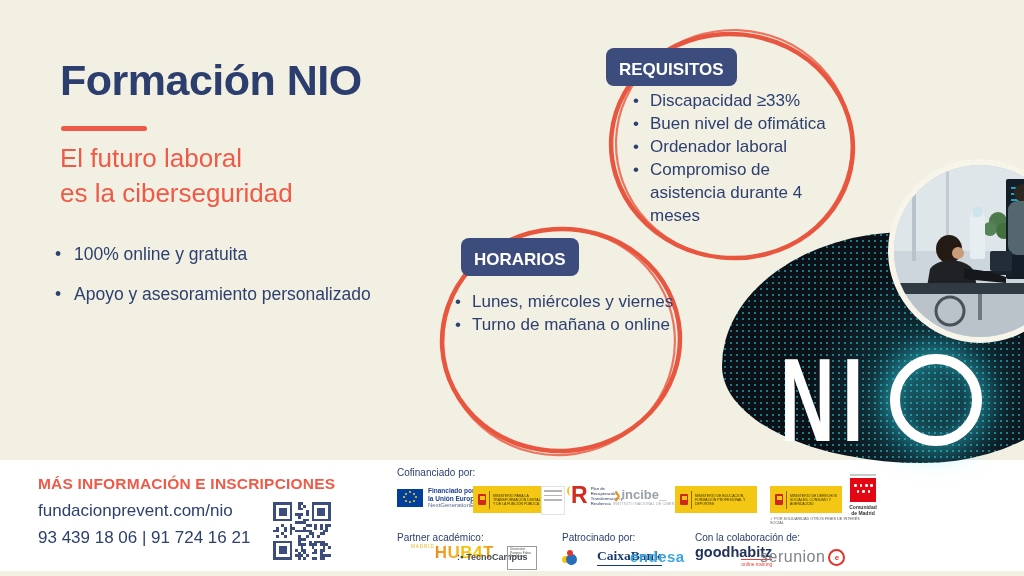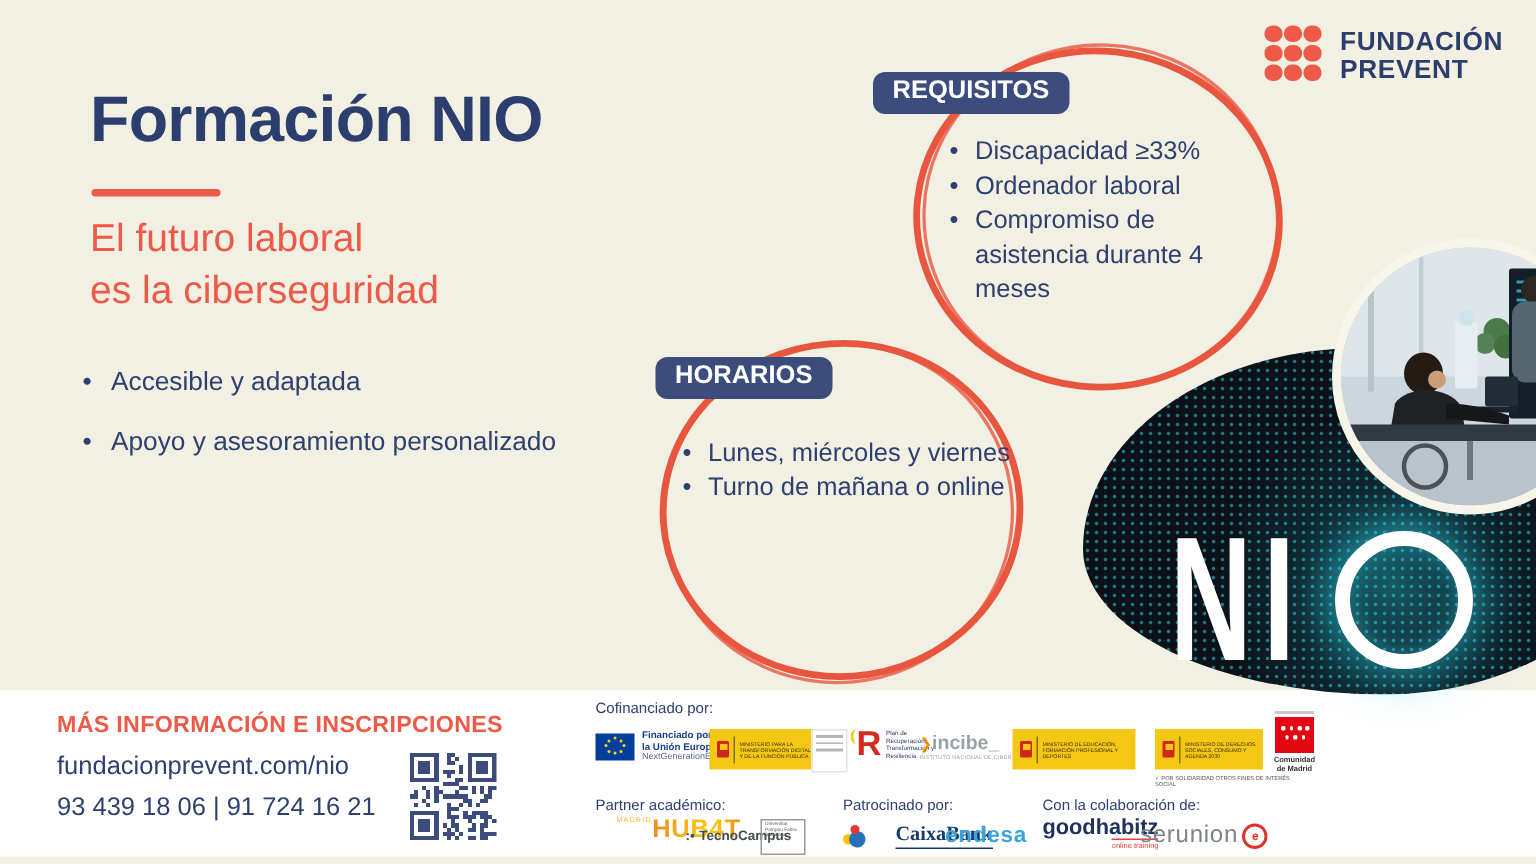--- a/index.html
+++ b/index.html
@@ -14,21 +14,21 @@
   .title{position:absolute;left:60px;top:56px;font-size:43px;font-weight:bold;color:#2c3e6e;letter-spacing:-.5px;z-index:2;}
   .title-rule{position:absolute;left:61px;top:126px;width:86px;height:4.5px;background:#ee5a47;border-radius:3px;z-index:2;}
   .subtitle{position:absolute;left:60px;top:141px;font-size:26px;line-height:35px;color:#ee5a47;z-index:2;}
   .features{position:absolute;left:55px;top:243px;margin:0;padding:0;list-style:none;z-index:2;}
   .features li{position:relative;padding-left:19px;margin-bottom:18px;font-size:17.5px;line-height:22px;color:#2e4070;}
   .features li::before{content:"•";position:absolute;left:0;top:0;color:#2e4070;}
   
   .sketch{position:absolute;left:0;top:0;z-index:1;pointer-events:none;}
   
   .badge{position:absolute;background:#3c4c7d;color:#fff;font-weight:bold;font-size:17px;
-         padding:2px 13px 6px;border-radius:8px;z-index:3;}
+         padding:12px 13px 6px;border-radius:8px;z-index:3;margin-left:24px;}
   .badge-req{left:582px;top:48px;}
   .badge-hor{left:437px;top:238px;}
   .mini-list{position:absolute;margin:0;padding:0;list-style:none;z-index:2;}
   .mini-list li{position:relative;padding-left:17px;font-size:17px;line-height:23px;color:#2e4070;}
   .mini-list li::before{content:"•";position:absolute;left:0;top:0;color:#2e4070;}
   .req-list{left:633px;top:89px;width:214px;}
   .hor-list{left:455px;top:290px;width:240px;}
   
   .nio-blob{position:absolute;left:722px;top:232px;width:372px;height:231px;z-index:3;
     background-color:#0c1118;
@@ -123,53 +123,37 @@
 
   <svg class="sketch" width="1024" height="576">
     <g fill="none" stroke="#e8563f" stroke-linecap="round">
       <ellipse cx="732" cy="146" rx="121" ry="112" stroke-width="4.5" transform="rotate(6 732 146)"></ellipse>
       <ellipse cx="734" cy="144" rx="118" ry="114" stroke-width="2.2" opacity=".8" transform="rotate(2 734 144)"></ellipse>
       <ellipse cx="561" cy="340" rx="119" ry="111" stroke-width="4.5" transform="rotate(-4 561 340)"></ellipse>
       <ellipse cx="559" cy="342" rx="116" ry="113" stroke-width="2.2" opacity=".8" transform="rotate(-9 559 342)"></ellipse>
     </g>
   </svg>
 
-  <div class="brand">
-    <div class="dots">
-      <span class="dot"></span>
-        <span class="dot"></span>
-        <span class="dot"></span>
-      <span class="dot"></span>
-        <span class="dot"></span>
-        <span class="dot"></span>
-      <span class="dot"></span>
-        <span class="dot"></span>
-        <span class="dot"></span>
-    </div>
-    <div class="brand-name">
-      <div>FUNDACIÓN</div>
-      <div>PREVENT</div>
-    </div>
-  </div>
 
   <div class="title">Formación NIO</div>
   <div class="title-rule"></div>
   <div class="subtitle">
     <div>El futuro laboral</div>
     <div>es la ciberseguridad</div>
   </div>
 
   <ul class="features">
-    <li>Accesible y adaptada</li>
+    <li>100% online y gratuita</li>
     <li>Apoyo y asesoramiento personalizado</li>
   </ul>
 
   <div class="badge badge-req">REQUISITOS</div>
   <ul class="mini-list req-list">
     <li>Discapacidad ≥33%</li>
+    <li>Buen nivel de ofimática</li>
     <li>Ordenador laboral</li>
     <li>Compromiso de asistencia durante 4 meses</li>
   </ul>
 
   <div class="badge badge-hor">HORARIOS</div>
   <ul class="mini-list hor-list">
     <li>Lunes, miércoles y viernes</li>
     <li>Turno de mañana o online</li>
   </ul>
 

